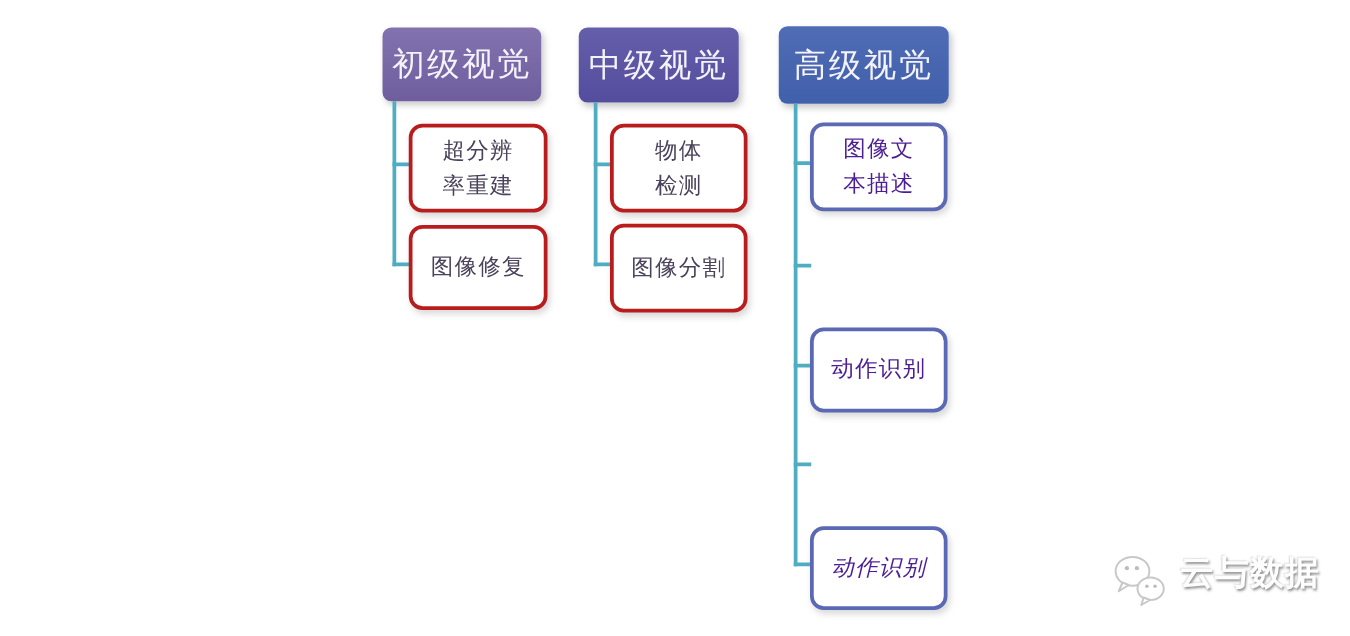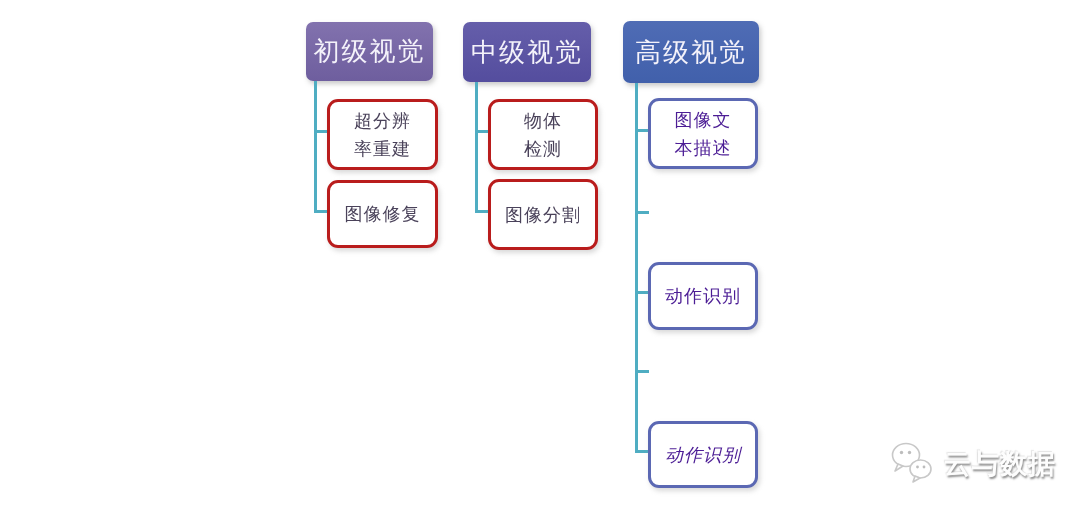--- a/index.html
+++ b/index.html
@@ -55,21 +55,20 @@
   }
 
   
   .connector {
     background: #4fadc2;
   }
 
   
   .watermark {
     display: flex;
-    align-items: center;
   }
   .wm-text {
     font-size: 27px;
     font-weight: bold;
     letter-spacing: 1px;
     color: #fdfdfd;
     text-shadow: 1px 2px 2px rgba(125,125,125,0.85), -1px -1px 1px rgba(190,190,190,0.4);
   }
 </style>
 </head>

